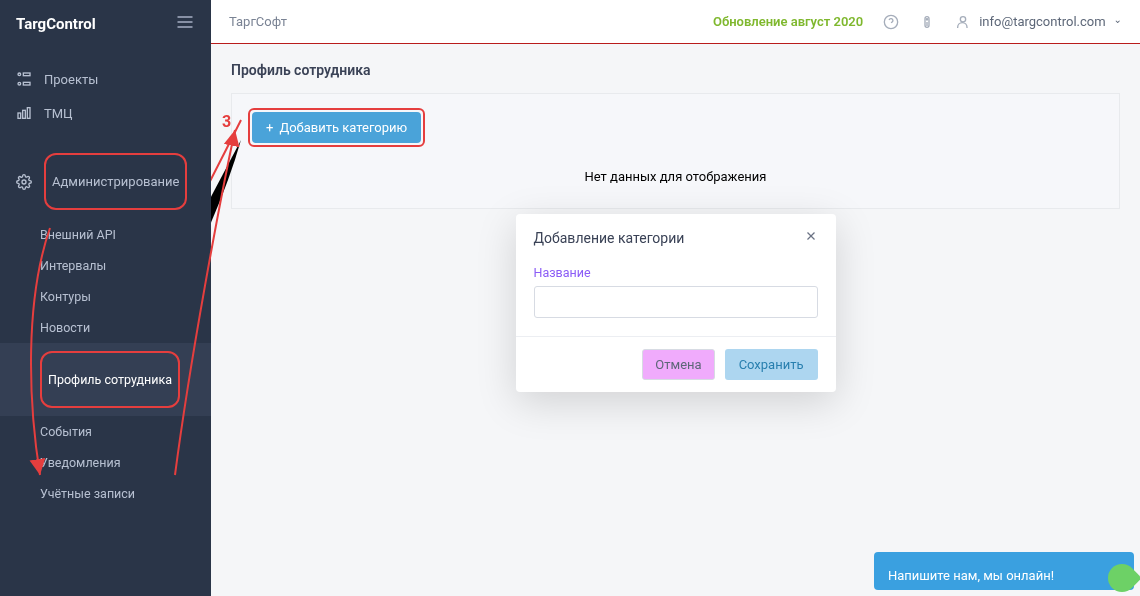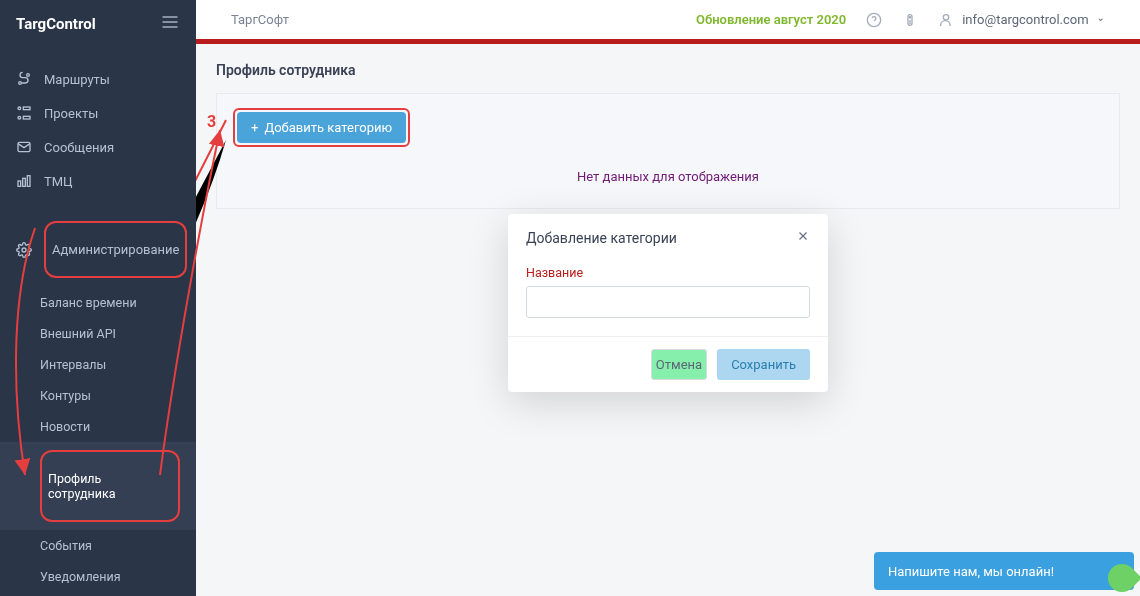--- a/index.html
+++ b/index.html
@@ -1,71 +1,71 @@
 <!DOCTYPE html>
 <html><head>
 <meta charset="utf-8">
 <style>
 * { margin: 0; padding: 0; box-sizing: border-box; font-family: -apple-system, BlinkMacSystemFont, "Segoe UI", Roboto, sans-serif; }
 body { width: 1140px; height: 596px; background: #f5f6f8; overflow: hidden; display: flex; }
 
 
-.sidebar { width: 196px; height: 596px; background: #2a3548; color: #9aa3b8; display: flex; flex-direction: column; flex-shrink: 0; }
+.sidebar { width: 211px; height: 596px; background: #2a3548; color: #9aa3b8; display: flex; flex-direction: column; flex-shrink: 0; }
 .sidebar-header { display: flex; align-items: center; justify-content: space-between; padding: 12px 16px; height: 48px; }
 .logo { color: #fff; font-weight: 700; font-size: 15px; }
 .hamburger { color: #9aa3b8; cursor: pointer; }
 .hamburger svg { width: 20px; height: 20px; }
 .menu { flex: 1; overflow-y: auto; padding-top: 14px; }
 .menu::-webkit-scrollbar { width: 5px; }
 .menu::-webkit-scrollbar-thumb { background: #4a5568; border-radius: 3px; }
 .menu-item { display: flex; align-items: center; gap: 12px; padding: 9px 16px; font-size: 13px; cursor: pointer; color: #b7c0d1; }
 .menu-icon { width: 16px; height: 16px; display: inline-flex; align-items: center; justify-content: center; flex-shrink: 0; }
 .menu-icon svg { width: 16px; height: 16px; stroke: currentColor; }
 .submenu { padding-left: 0; }
 .submenu .menu-item { padding: 8px 16px 8px 40px; font-size: 12.5px; }
 .submenu .menu-item.active { background: #343f54; color: #fff; }
 
 
 .annot-box { border: 2px solid #e53e3e; border-radius: 12px; padding: 19px 6px; display: inline-block; }
 .annot-num { position: absolute; color: #e53e3e; font-weight: 700; font-size: 16px; }
 
 
 .main { flex: 1; display: flex; flex-direction: column; position: relative; }
-.topbar { height: 44px; background: #fff; border-bottom: 5px solid #b91c1c; display: flex; align-items: center; justify-content: space-between; padding: 0 35px; font-size: 13px; }
+.topbar { height: 44px; background: #fff; border-bottom: 1px solid #b91c1c; display: flex; align-items: center; justify-content: space-between; padding: 0 18px; font-size: 13px; }
 .breadcrumb { color: #7a8394; }
 .topbar-right { display: flex; align-items: center; gap: 20px; }
 .update-text { color: #7fb82e; font-weight: 600; }
 .top-icon { color: #a5adba; cursor: pointer; display: inline-flex; }
 .top-icon svg { width: 16px; height: 16px; }
 .user-box { display: flex; align-items: flex-start; gap: 8px; color: #5d6778; cursor: pointer; }
 
 .page-title-row { padding: 16px 20px 14px; }
 .page-title { font-size: 14px; font-weight: 600; color: #3a4256; }
 
 .panel { margin: 0 20px; background: #f6f7fa; border: 1px solid #e8eaed; }
 .panel-header { padding: 14px 16px; position: relative; }
 .add-btn-wrap { display: inline-block; border: 2px solid #e53e3e; border-radius: 6px; padding: 2px; }
 .add-btn { background: #4aa3d9; color: #fff; border: none; border-radius: 4px; padding: 8px 14px; font-size: 13px; cursor: pointer; display: inline-flex; align-items: center; gap: 6px; }
-.panel-empty { text-align: center; padding: 8px 0 24px; color: #701a75; font-size: 13px; }
+.panel-empty { text-align: center; padding: 8px 0 24px; color: #000000; font-size: 13px; }
 
 
 .modal-backdrop { position: absolute; inset: 0; display: flex; align-items: flex-start; justify-content: center; padding-top: 214px; }
 .modal { width: 320px; background: #fff; border-radius: 4px; box-shadow: 0 10px 40px rgba(0,0,0,0.15); }
 .modal-head { display: flex; align-items: center; justify-content: space-between; padding: 14px 18px; }
 .modal-title { font-size: 14px; color: #3a4256; }
 .modal-close { color: #6b7384; cursor: pointer; }
 .modal-body { padding: 4px 18px 18px; }
-.field-label { font-size: 12.5px; color: #b91c1c; margin-bottom: 6px; display: block; }
+.field-label { font-size: 12.5px; color: #8b5cf6; margin-bottom: 6px; display: block; }
 .field-input { width: 100%; height: 32px; border: 1px solid #d7dbe3; border-radius: 3px; padding: 0 8px; font-size: 13px; }
 .modal-foot { border-top: 1px solid #eceef2; padding: 12px 18px; display: flex; justify-content: flex-end; gap: 10px; }
-.btn-cancel { background: #86efac; border: 1px solid #d7dbe3; color: #5d6778; padding: 7px 4px; border-radius: 3px; font-size: 13px; cursor: pointer; }
+.btn-cancel { background: #f0abfc; border: 1px solid #d7dbe3; color: #5d6778; padding: 7px 12px; border-radius: 3px; font-size: 13px; cursor: pointer; }
 .btn-save { background: #9fd0ee; border: none; color: #0369a1; padding: 7px 14px; border-radius: 3px; font-size: 13px; cursor: pointer; opacity: 0.85; }
 
 
-.chat-widget { position: absolute; bottom: 6px; right: 6px; width: 260px; height: 38px; background: #3aa0e0; border-radius: 4px; display: flex; align-items: center; padding: 0 14px; color: #fff; font-size: 13px; cursor: pointer; }
+.chat-widget { position: absolute; bottom: 6px; right: 6px; width: 260px; height: 38px; background: #3aa0e0; border-radius: 4px; display: flex; align-items: flex-start; padding: 16px 14px; color: #fff; font-size: 13px; cursor: pointer; }
 .chat-tail { position: absolute; right: -2px; bottom: -2px; width: 28px; height: 28px; background: #6dd166; border-radius: 50% 0 50% 50%; transform: rotate(45deg); }
 
 
 .overlay { position: absolute; inset: 0; pointer-events: none; }
 </style>
 </head>
 <body>
 
 <div class="sidebar">
   <div class="sidebar-header">
@@ -75,50 +75,31 @@
           <line x1="3" y1="6" x2="21" y2="6"></line>
           <line x1="3" y1="12" x2="21" y2="12"></line>
           <line x1="3" y1="18" x2="21" y2="18"></line>
         </svg>
     </span>
   </div>
   <div class="menu">
     <div class="menu-item">
       <span class="menu-icon">
           <svg viewBox="0 0 24 24" fill="none" stroke="currentColor" stroke-width="2">
-            <circle cx="6" cy="18" r="2"></circle>
-            <circle cx="18" cy="6" r="2"></circle>
-            <path d="M8 18h6a4 4 0 0 0 0-8h-4a4 4 0 0 1 0-8"></path>
-          </svg>
-        </span>
-      <span>Маршруты</span>
-    </div>
-    <div class="menu-item">
-      <span class="menu-icon">
-          <svg viewBox="0 0 24 24" fill="none" stroke="currentColor" stroke-width="2">
             <circle cx="5" cy="5" r="2"></circle>
             <circle cx="5" cy="19" r="2"></circle>
             <rect x="11" y="3" width="10" height="4"></rect>
             <rect x="11" y="17" width="10" height="4"></rect>
           </svg>
         </span>
       <span>Проекты</span>
     </div>
     <div class="menu-item">
       <span class="menu-icon">
           <svg viewBox="0 0 24 24" fill="none" stroke="currentColor" stroke-width="2">
-            <rect x="3" y="5" width="18" height="14" rx="2"></rect>
-            <polyline points="3,7 12,13 21,7"></polyline>
-          </svg>
-        </span>
-      <span>Сообщения</span>
-    </div>
-    <div class="menu-item">
-      <span class="menu-icon">
-          <svg viewBox="0 0 24 24" fill="none" stroke="currentColor" stroke-width="2">
             <rect x="3" y="12" width="4" height="8"></rect>
             <rect x="10" y="8" width="4" height="12"></rect>
             <rect x="17" y="4" width="4" height="16"></rect>
           </svg>
         </span>
       <span>ТМЦ</span>
     </div>
 
     <div style="height:14px"></div>
 
@@ -127,23 +108,20 @@
           <svg viewBox="0 0 24 24" fill="none" stroke="currentColor" stroke-width="2">
             <circle cx="12" cy="12" r="3"></circle>
             <path d="M19.4 15a1.65 1.65 0 0 0 .33 1.82l.06.06a2 2 0 1 1-2.83 2.83l-.06-.06a1.65 1.65 0 0 0-1.82-.33 1.65 1.65 0 0 0-1 1.51V21a2 2 0 1 1-4 0v-.09a1.65 1.65 0 0 0-1-1.51 1.65 1.65 0 0 0-1.82.33l-.06.06a2 2 0 1 1-2.83-2.83l.06-.06a1.65 1.65 0 0 0 .33-1.82 1.65 1.65 0 0 0-1.51-1H3a2 2 0 1 1 0-4h.09a1.65 1.65 0 0 0 1.51-1 1.65 1.65 0 0 0-.33-1.82l-.06-.06a2 2 0 1 1 2.83-2.83l.06.06a1.65 1.65 0 0 0 1.82.33h0a1.65 1.65 0 0 0 1-1.51V3a2 2 0 1 1 4 0v.09a1.65 1.65 0 0 0 1 1.51h0a1.65 1.65 0 0 0 1.82-.33l.06-.06a2 2 0 1 1 2.83 2.83l-.06.06a1.65 1.65 0 0 0-.33 1.82v0a1.65 1.65 0 0 0 1.51 1H21a2 2 0 1 1 0 4h-.09a1.65 1.65 0 0 0-1.51 1z"></path>
           </svg>
         </span>
       <span class="annot-box"><span>Администрирование</span></span>
 
     </div>
 
     <div class="submenu">
-      <div class="menu-item">
-          <span>Баланс времени</span>
-        </div>
       <div class="menu-item">
           <span>Внешний API</span>
         </div>
       <div class="menu-item">
           <span>Интервалы</span>
         </div>
       <div class="menu-item">
           <span>Контуры</span>
         </div>
       <div class="menu-item">

